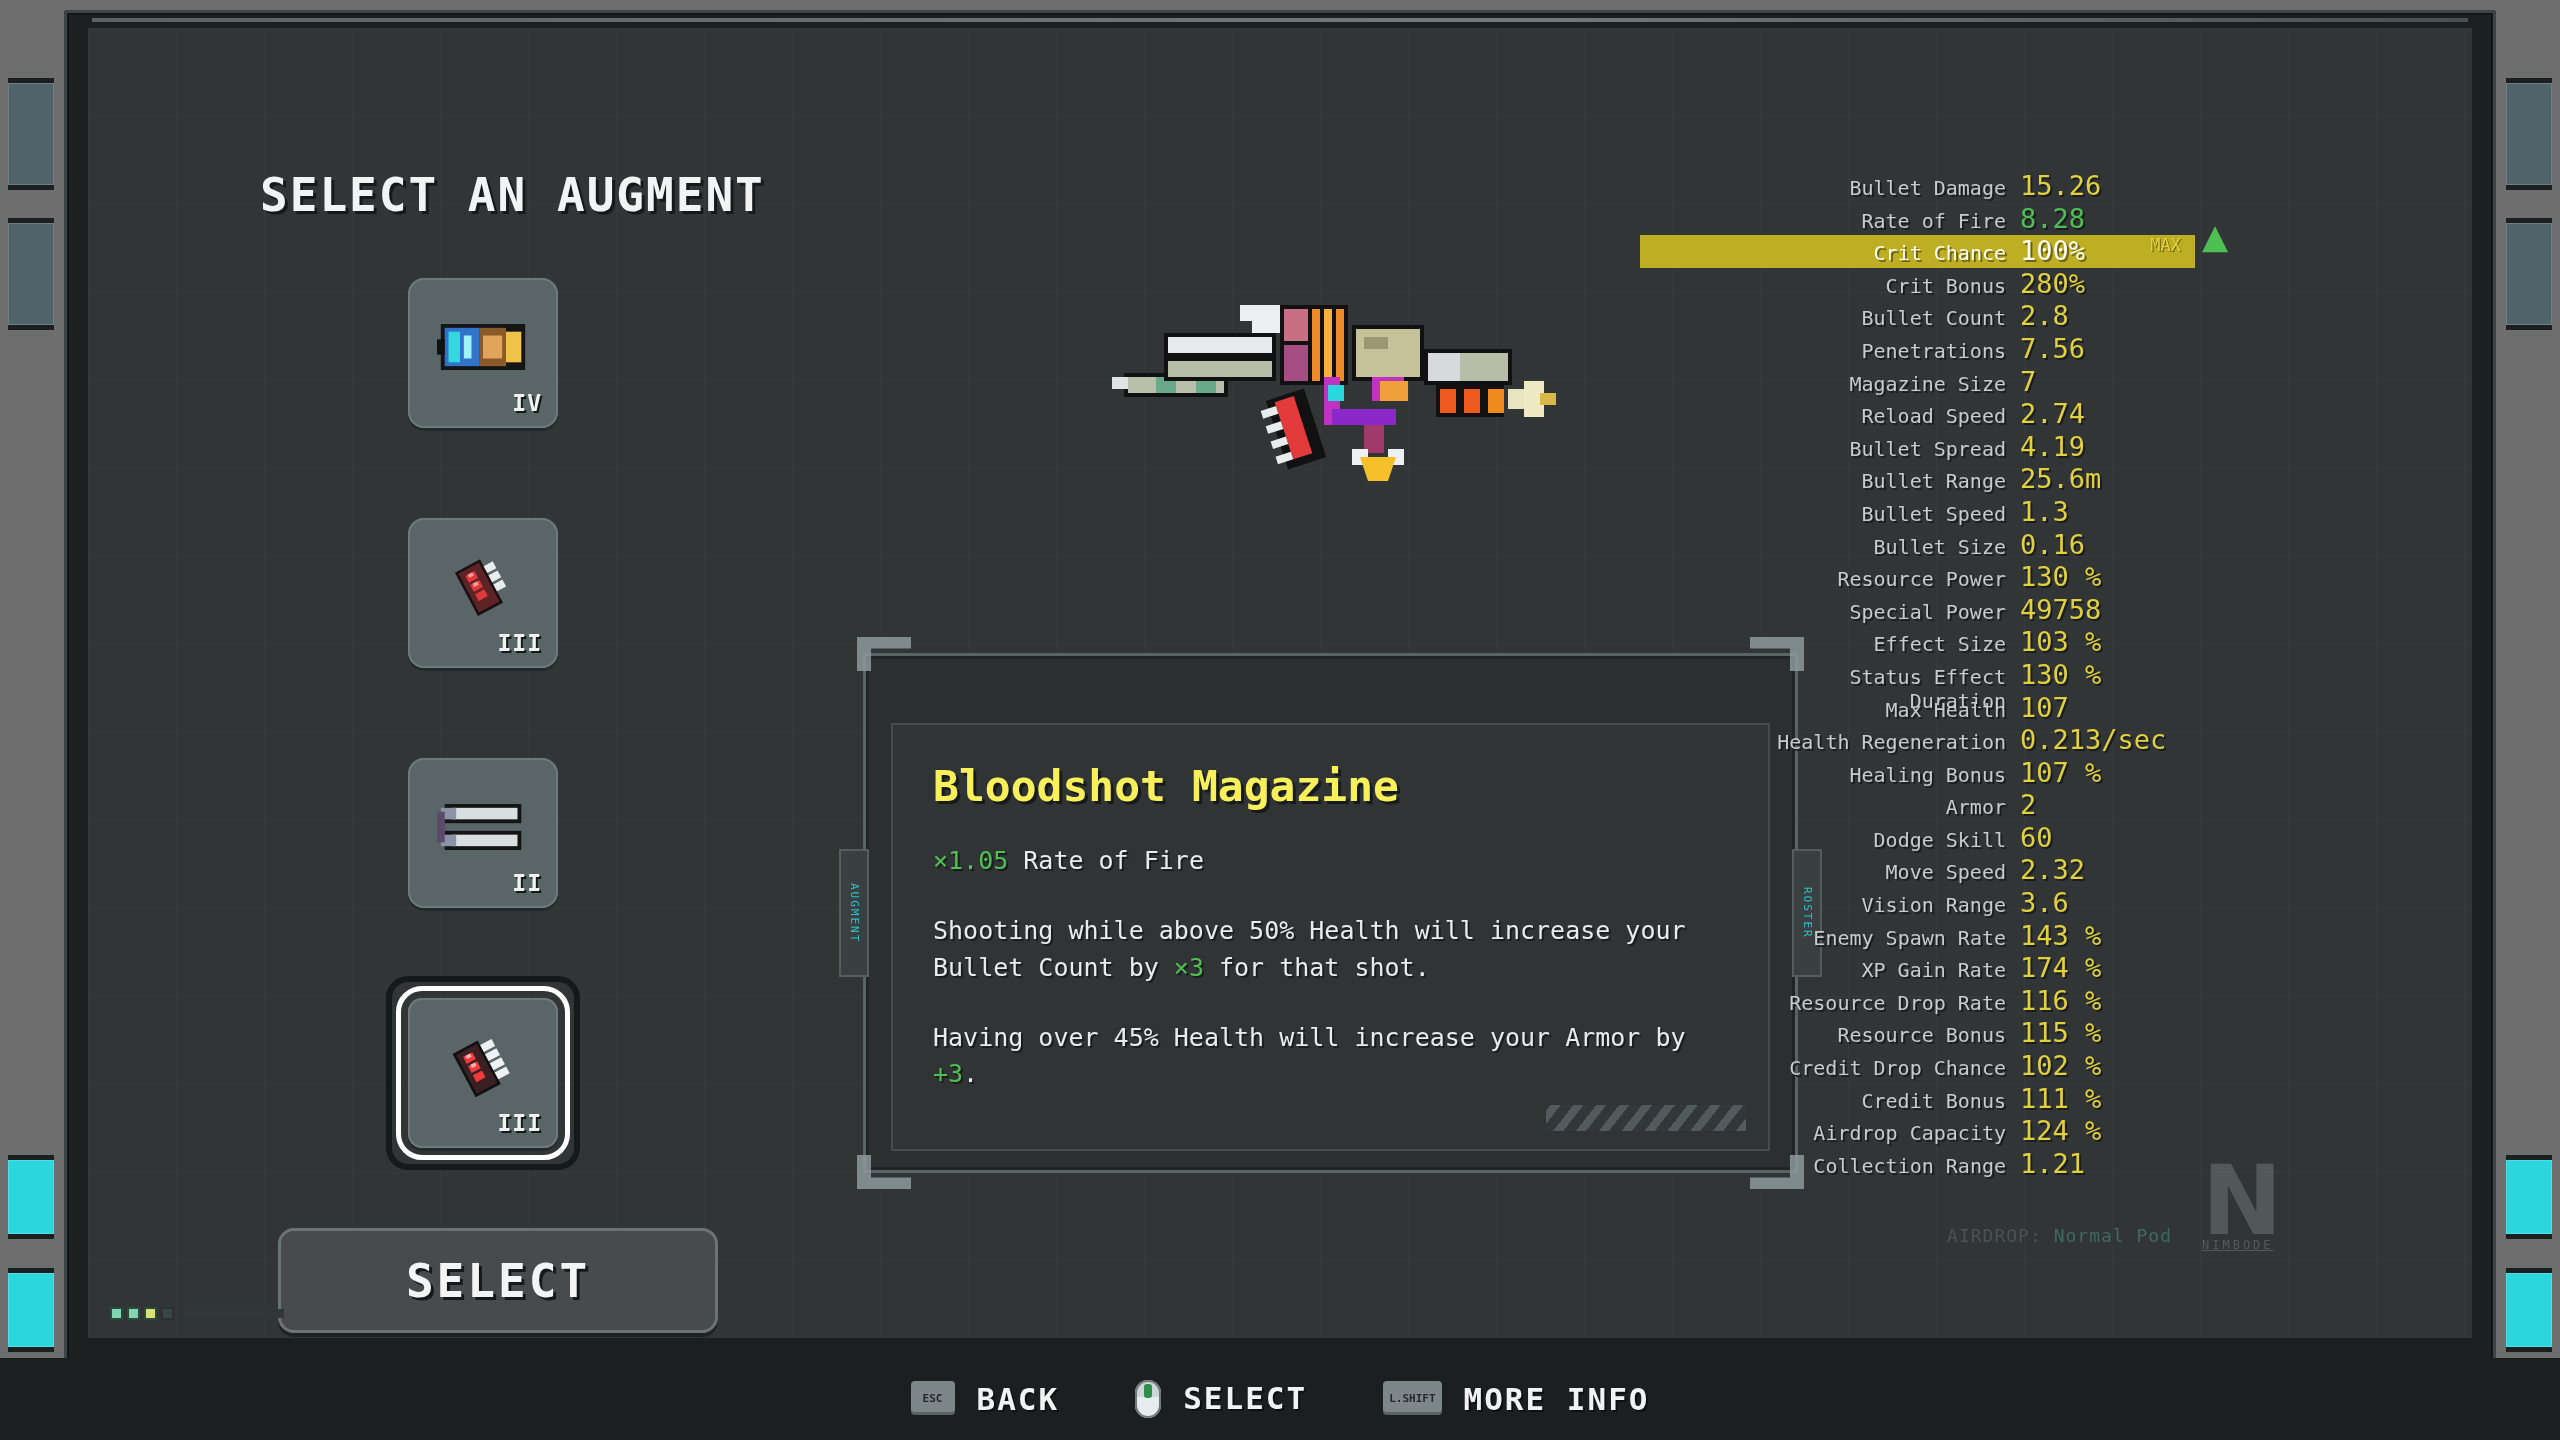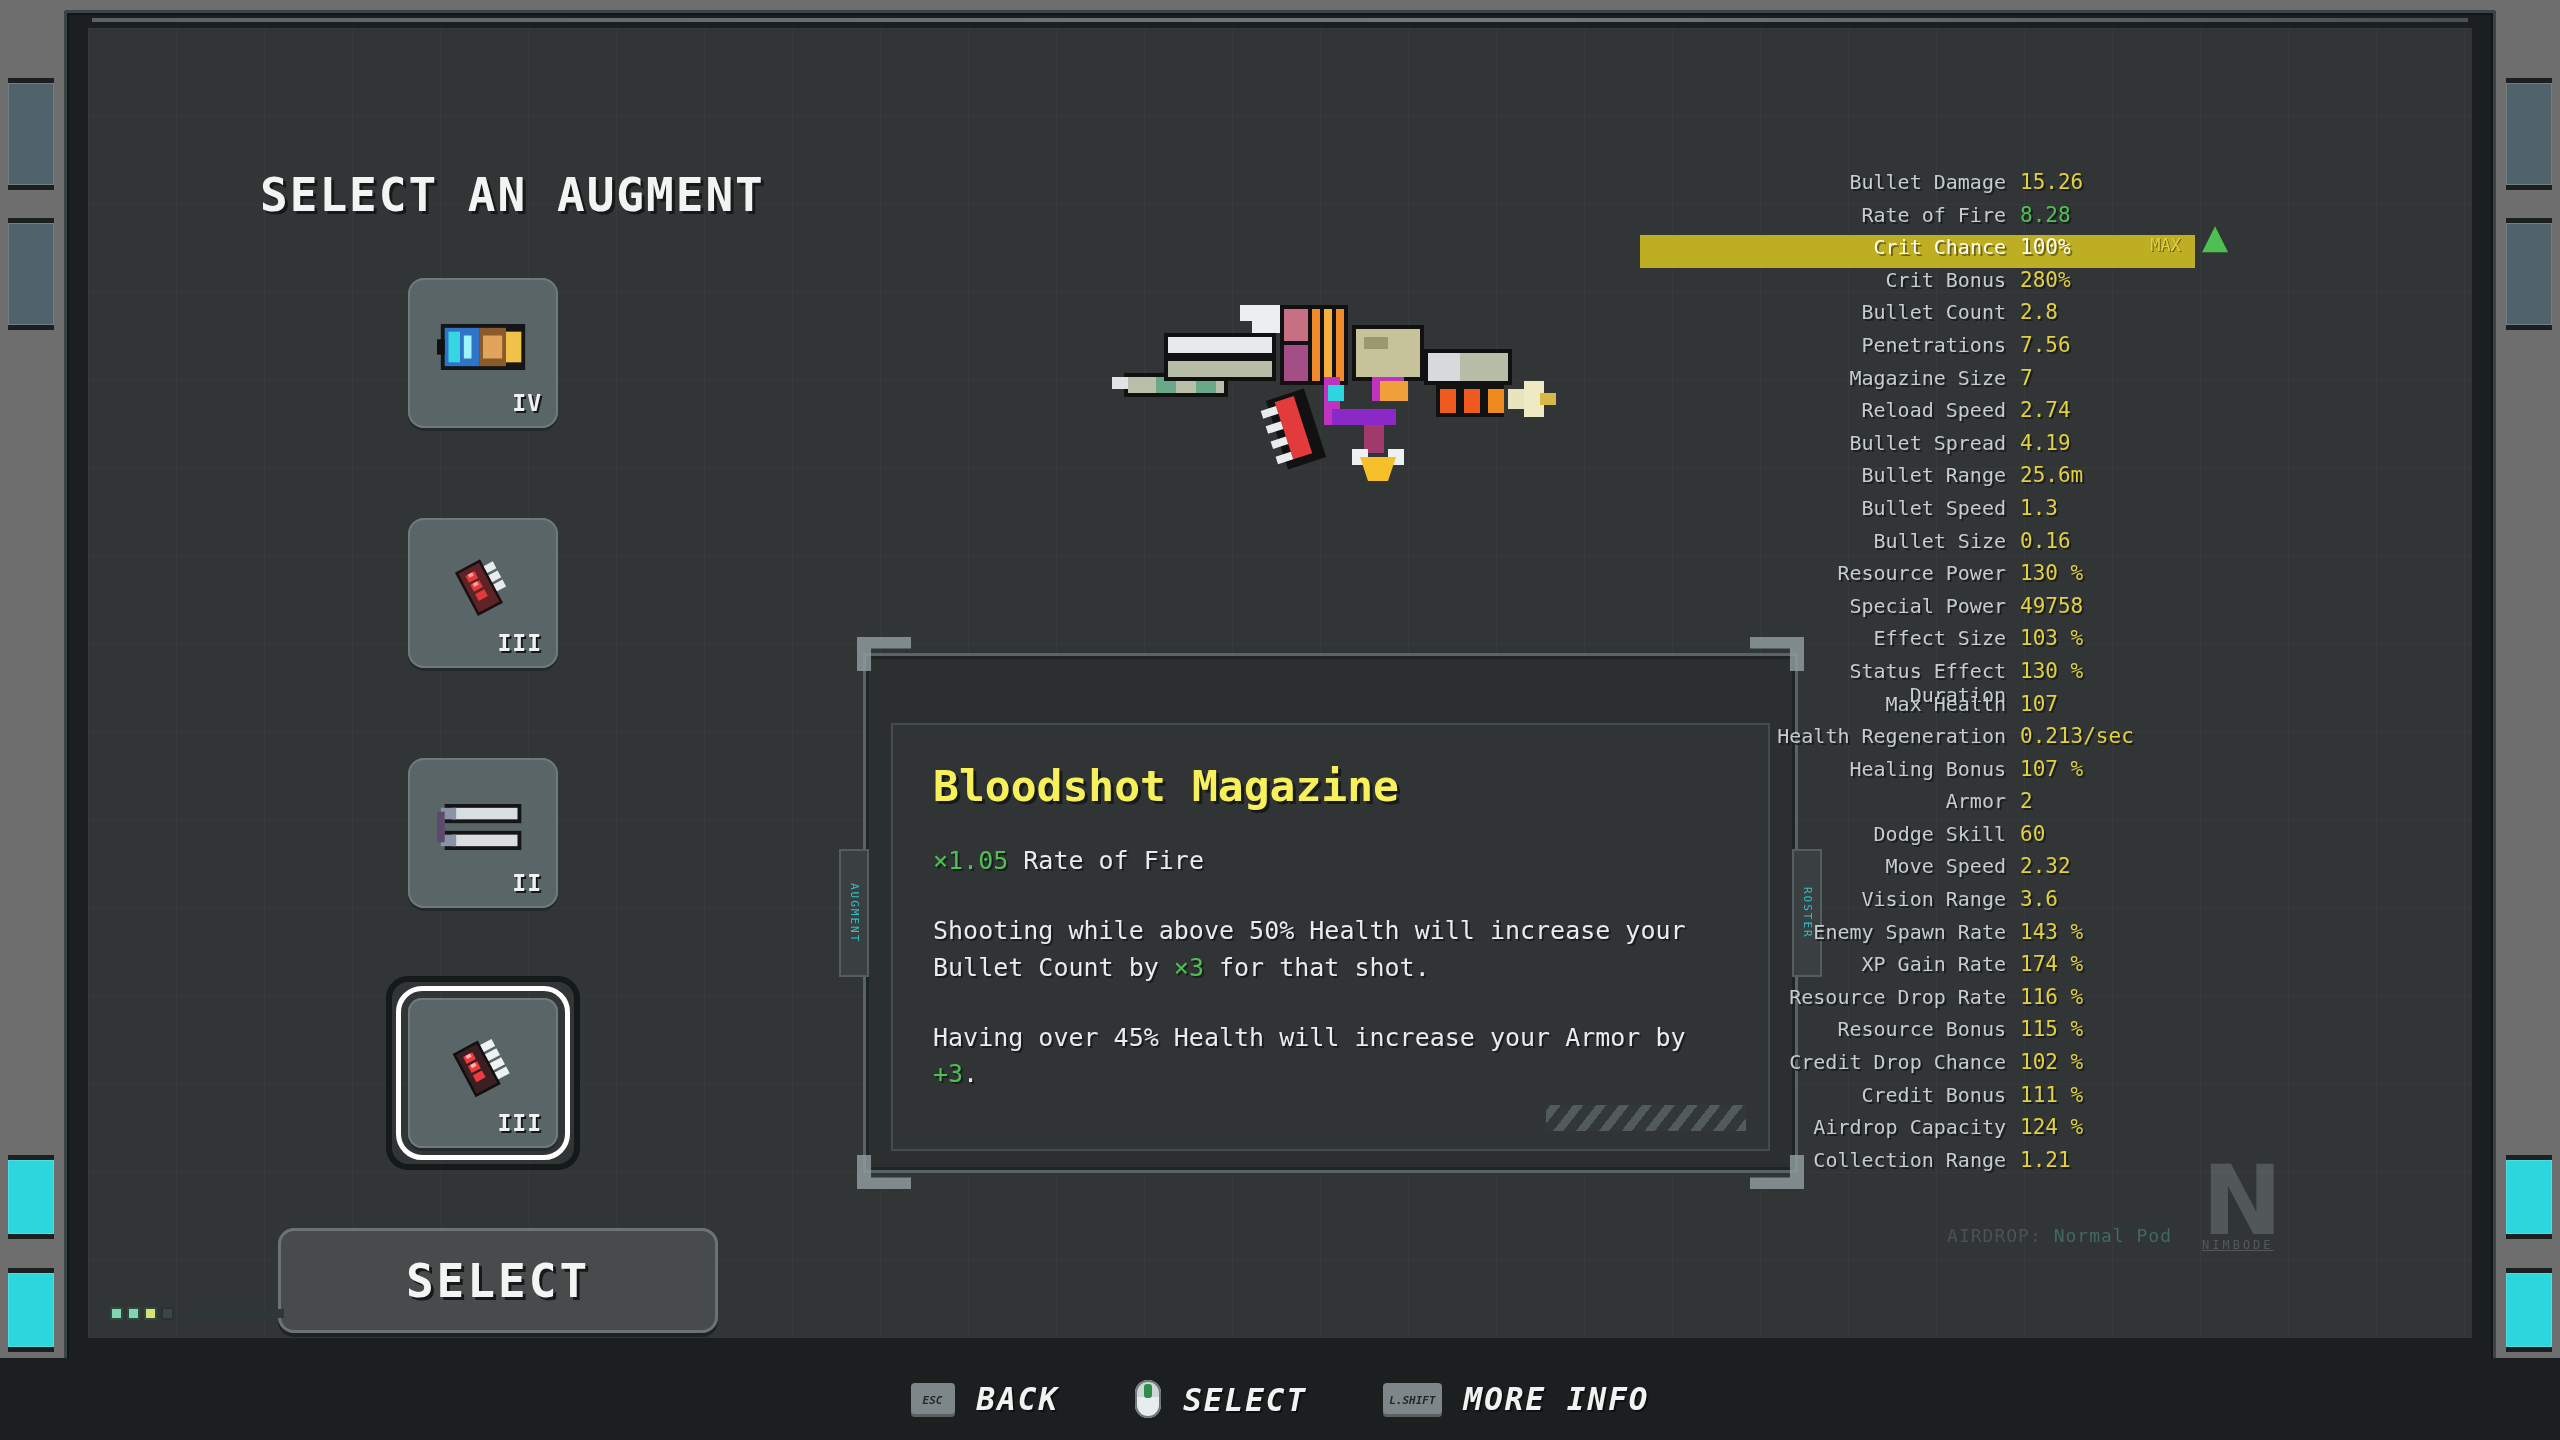--- a/index.html
+++ b/index.html
@@ -169,21 +169,21 @@
   #stats-panel { position:absolute; right:290px; top:142px; width:430px; }
   .stat-row {
     position:relative; display:flex; align-items:baseline;
     height:32.6px; font-family:"DejaVu Sans Mono", monospace;
   }
   .stat-name {
     flex:0 0 268px; text-align:right; padding-right:14px;
     font-size:20px; color:#c6cccd; text-shadow:2px 2px 0 #1a1d1e;
   }
   .stat-value {
-    font-size:21px; color:#e2d03f; text-shadow:2px 2px 0 #1a1d1e; white-space:pre;
+    font-size:27px; color:#e2d03f; text-shadow:2px 2px 0 #1a1d1e; white-space:pre;
   }
   .stat-row.up .stat-value { color:#4fbf54; }
   .stat-row.highlight {
     background:#bdae23; margin-left:-112px; padding-left:112px; width:555px;
   }
   .stat-row.highlight .stat-name { color:#fffdf0; text-shadow:2px 2px 0 #6b6212; }
   .stat-row.highlight .stat-value { color:#fffdf0; text-shadow:2px 2px 0 #6b6212; }
   .stat-row.highlight .hl-tag {
     position:absolute; right:14px; font-size:17px; color:#e2d03f;
     text-shadow:1px 1px 0 #6b6212;
@@ -225,21 +225,21 @@
   .led.d { background:#d8e07a; }
   .led.off { background:#3c4647; box-shadow:inset 0 0 0 2px #2a3132; }
   .led-bar { width:100px; height:9px; background:#2f3738; margin-left:6px; }
 
   
   #hint-bar {
     position:absolute; left:0; right:0; bottom:0; height:82px;
     background:#1b1f20; display:flex; align-items:center;
     justify-content:center; gap:76px;
   }
-  .hint { display:flex; align-items:flex-end; gap:22px;font-style:italic; }
+  .hint { display:flex; align-items:flex-start; gap:22px; }
   .hint-label {
     font-family:"DejaVu Sans Mono", monospace; font-size:31px; font-weight:bold;
     letter-spacing:2px; color:#f1f2f2; text-shadow:2px 2px 0 #0d0f10;
   }
   .key-cap {
     min-width:44px; height:34px; padding:0 6px; border-radius:4px;
     background:#7d8789; display:flex; align-items:center; justify-content:center;
     font-family:"DejaVu Sans Mono", monospace; font-size:11px; font-weight:bold;
     color:#23282a; box-shadow:inset 0 -3px 0 rgba(0,0,0,.28);
   }

